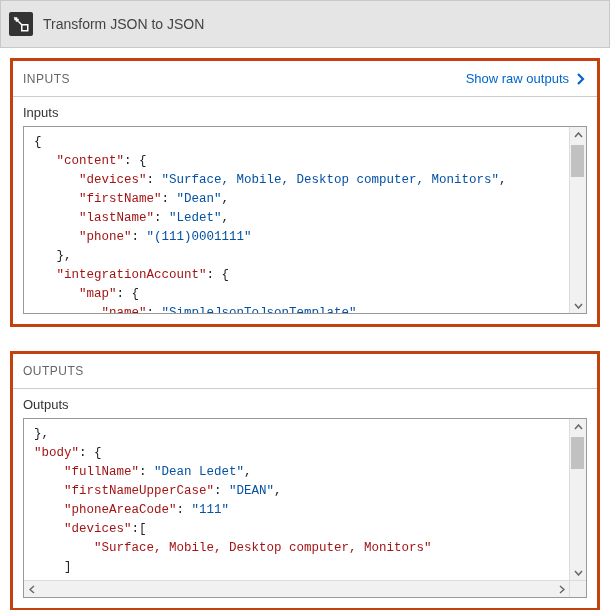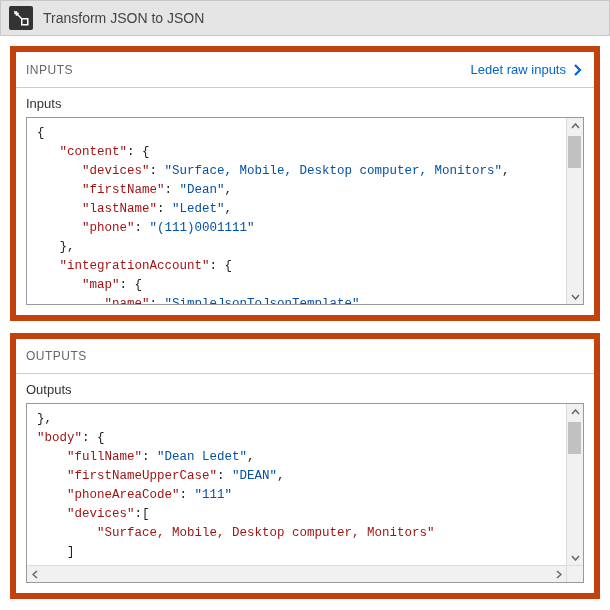--- a/index.html
+++ b/index.html
@@ -7,42 +7,42 @@
     font-family: "Segoe UI", Arial, sans-serif;
     font-size: 13px;
     background: #fff;
     width: 610px;
     height: 610px;
     overflow: hidden;
   }
   .titlebar {
     display: flex;
     align-items: center;
-    height: 36px;
+    height: 48px;
     background: #e5e5e5;
     border: 1px solid #c8c8c8;
     border-bottom: 1px solid #c8c8c8;
     padding: 0 8px;
   }
   .titlebar-icon {
     width: 24px;
     height: 24px;
     background: #333;
     border-radius: 2px;
     display: flex;
     align-items: center;
     justify-content: center;
     margin-right: 10px;
   }
   .titlebar-icon svg { width: 18px; height: 18px; }
   .titlebar-title { color: #444; font-size: 14px; }
   .content { padding: 10px 10px 0 10px; }
   .panel {
-    border: 6px solid #c2410c;
-    margin-bottom: 12px;
+    border: 3px solid #c2410c;
+    margin-bottom: 24px;
   }
   .panel-header {
     display: flex;
     align-items: center;
     justify-content: space-between;
     padding: 10px 10px 10px 10px;
     border-bottom: 1px solid #ccc;
   }
   .panel-header-left {
     font-size: 12px;
@@ -154,21 +154,21 @@
   </div>
   <div class="titlebar-title">Transform JSON to JSON</div>
 </div>
 
 <div class="content">
 
   <div class="panel">
     <div class="panel-header">
       <div class="panel-header-left">INPUTS</div>
       <div class="panel-header-right">
-        <span>Ledet raw inputs</span>
+        <span>Show raw outputs</span>
         <span class="chev">
           <svg width="12" height="14" viewBox="0 0 12 14">
               <path d="M3 2 L8 7 L3 12" stroke="#0066cc" stroke-width="2.2" fill="none"></path>
             </svg>
         </span>
       </div>
     </div>
     <div class="panel-body">
       <div class="sublabel">Inputs</div>
       <div class="codebox">

